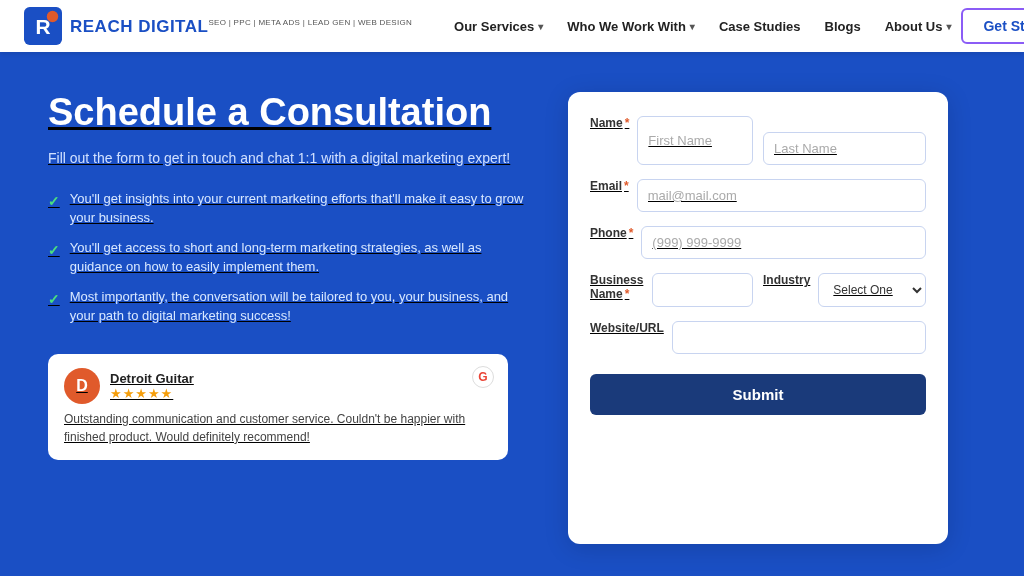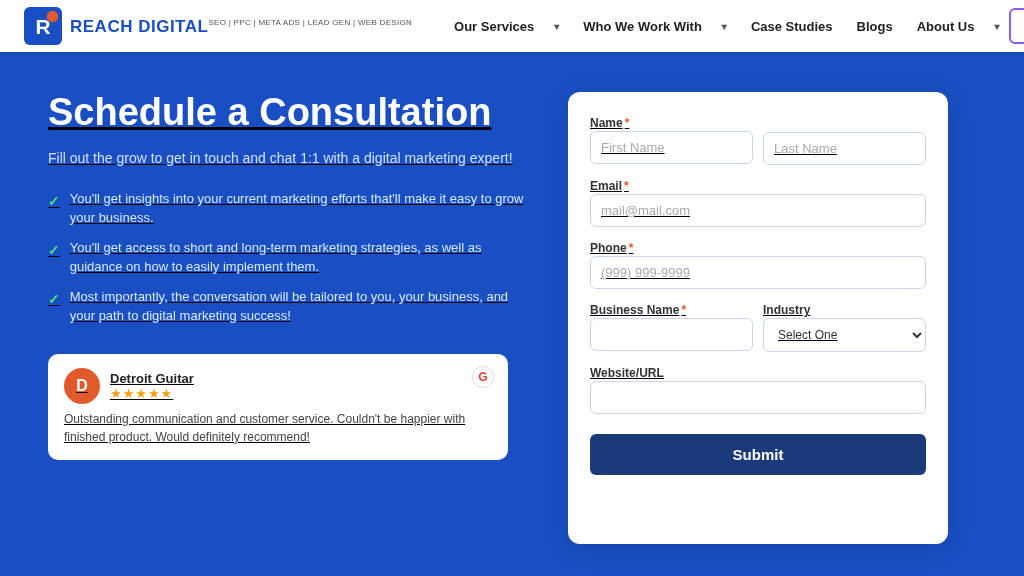--- a/index.html
+++ b/index.html
@@ -50,21 +50,21 @@
     }
     .nav-links {
       display: flex;
       align-items: center;
       gap: 4px;
       flex: 1;
     }
     .nav-item {
       display: flex;
       align-items: center;
-      gap: 20px;
+      gap: 4px;
       padding: 6px 10px;
       font-size: 13px;
       font-weight: 600;
       color: #222;
       cursor: pointer;
       white-space: nowrap;
       border-radius: 4px;
       text-decoration: none;
     }
     .nav-chevron {
@@ -203,22 +203,21 @@
       flex-shrink: 0;
       box-shadow: 0 4px 24px rgba(0,0,0,0.15);
     }
     .form-row {
       display: flex;
       gap: 10px;
       margin-bottom: 14px;
     }
     .form-group {
       display: flex;
-      flex-direction: column;
-      gap: 1px;
+      gap: 8px;
       flex: 1;
     }
     .form-label {
       font-size: 12px;
       font-weight: 600;
       color: #333;
     }
     .required-star {
       color: #e05a2b;
       margin-left: 2px;
@@ -292,21 +291,21 @@
       <span class="nav-chevron">▾</span>
     </a>
   </div>
   <button class="nav-cta">Get Started</button>
 </nav>
 
 <div class="main-content">
 
   <div class="left-side">
     <h1 class="hero-title">Schedule a Consultation</h1>
-    <p class="hero-subtitle">Fill out the grow to get in touch and chat 1:1 with a digital marketing expert!</p>
+    <p class="hero-subtitle">Fill out the form to get in touch and chat 1:1 with a digital marketing expert!</p>
 
     <ul class="bullet-list">
       <li>
         <span class="check-icon">✓</span>
         <span>You'll get insights into your current marketing efforts that'll make it easy to grow your business.</span>
       </li>
       <li>
         <span class="check-icon">✓</span>
         <span>You'll get access to short and long-term marketing strategies, as well as guidance on how to easily implement them.</span>
       </li>

